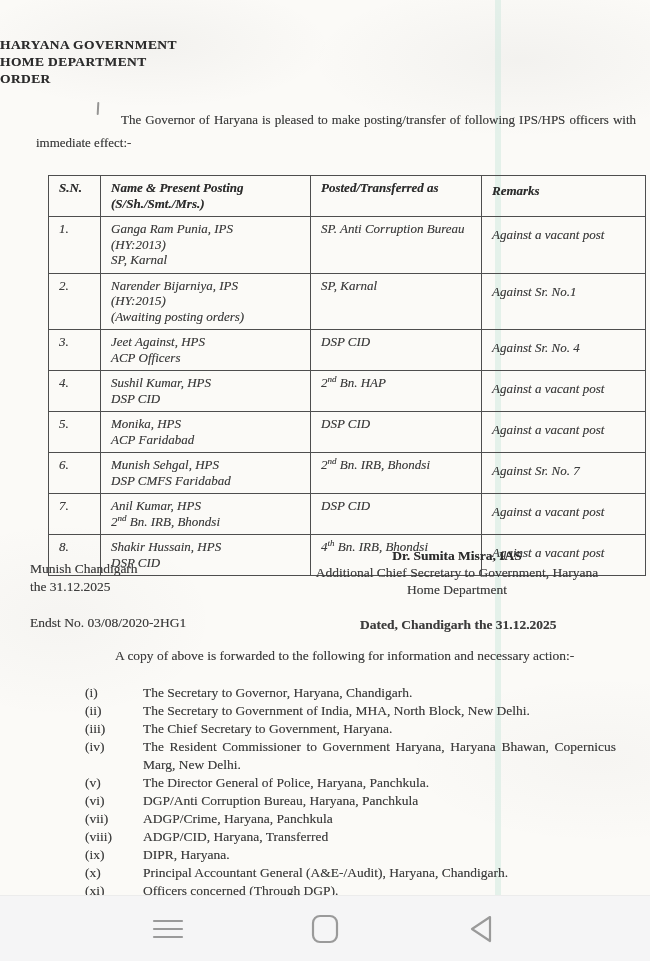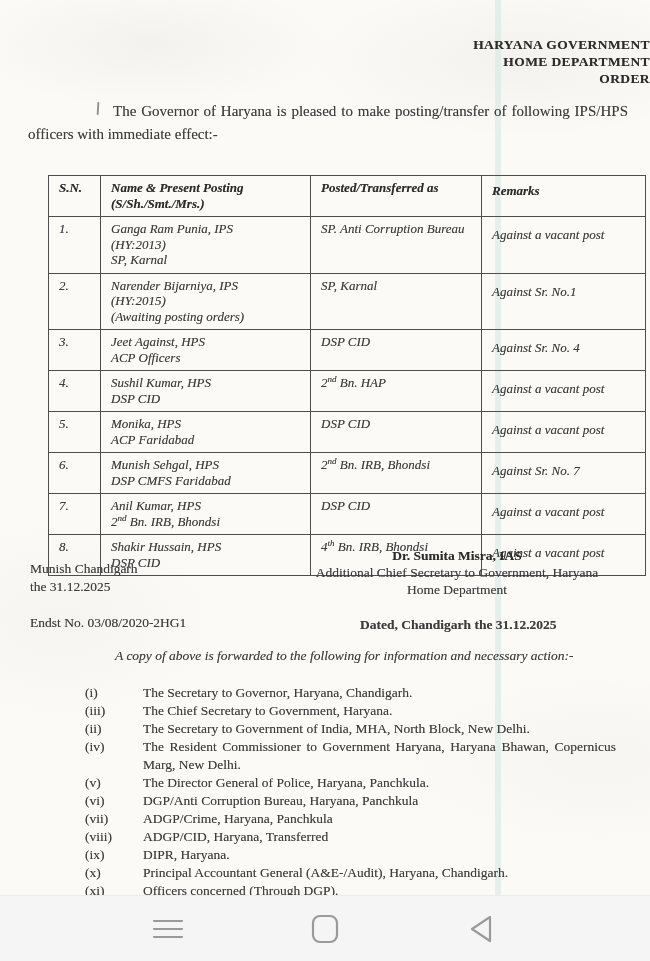--- a/index.html
+++ b/index.html
@@ -25,28 +25,28 @@
   }
   .scan-line {
     position:absolute; left:495px; top:0; width:6px; height:895px;
     background:rgba(205,231,222,0.5); pointer-events:none;
   }
   .ink-mark {
     position:absolute; left:97px; top:102px; width:2px; height:13px;
     background:rgba(95,95,95,0.65); transform:rotate(3deg); border-radius:1px;
   }
 
-  .doc-header { position:absolute; top:36px; left:0; width:650px; text-align:right; }
+  .doc-header { position:absolute; top:36px; left:0; width:650px; text-align:left; }
   .doc-header div {
     font-weight:bold; font-size:13.5px; line-height:17px; color:#2c2c2c; letter-spacing:0.4px;
   }
 
   .intro {
-    position:absolute; top:100px; left:28px; width:600px; margin:0;
-    font-size:15px; line-height:23px; text-align:justify; text-indent:85px;
+    position:absolute; top:100px; left:28px; width:600px; margin:8px;
+    font-size:13px; line-height:23px; text-align:justify; text-indent:85px;
   }
 
   table.order-table {
     position:absolute; top:175px; left:48px; width:597px;
     border-collapse:collapse; font-size:13px; line-height:15.5px; color:#3d3d3d;
     table-layout:fixed;
     font-style:italic;
   }
   .order-table th, .order-table td {
     border:1px solid #4e4e4e; vertical-align:top; text-align:left;
@@ -62,21 +62,21 @@
   .signatory {
     position:absolute; top:547px; left:268px; width:378px; text-align:center;
     font-size:13.5px; line-height:17px;
   }
   .signatory .sig-name { font-weight:bold; color:#2c2c2c; }
   .endst-no { position:absolute; top:615px; left:30px; font-size:13.5px; }
   .endst-dated { position:absolute; top:617px; left:360px; font-size:13.5px;font-weight:bold; }
 
   .forward {
     position:absolute; top:645px; left:30px; width:592px; margin:0;
-    font-size:13.5px; line-height:22px; text-align:justify; text-indent:85px;font-style:italic;
+    font-size:13.5px; line-height:22px; text-align:justify; text-indent:85px;
   }
 
   .dist { position:absolute; top:684px; left:85px; width:537px; font-size:13.5px; }
   .dist-item { display:flex; line-height:18px; }
   .dist-num { width:58px; flex:none; }
   .dist-text { flex:1; text-align:justify; padding-right:6px; }
 
   
   .navbar {
     position:absolute; left:0; bottom:0; width:650px; height:66px;
@@ -216,26 +216,26 @@
     <div class="endst-dated">Dated, Chandigarh the 31.12.2025</div>
 
     <p class="forward">A copy of above is forwarded to the following for information and necessary action:-</p>
 
     <div class="dist" id="dist-list">
         <div class="dist-item">
           <span class="dist-num">(i)</span>
           <span class="dist-text">The Secretary to Governor, Haryana, Chandigarh.</span>
         </div>
         <div class="dist-item">
+          <span class="dist-num">(ii)</span>
+          <span class="dist-text">The Secretary to Government of India, MHA, North Block, New Delhi.</span>
+        </div>
+        <div class="dist-item">
           <span class="dist-num">(iii)</span>
           <span class="dist-text">The Chief Secretary to Government, Haryana.</span>
-        </div>
-        <div class="dist-item">
-          <span class="dist-num">(ii)</span>
-          <span class="dist-text">The Secretary to Government of India, MHA, North Block, New Delhi.</span>
         </div>
         <div class="dist-item">
           <span class="dist-num">(iv)</span>
           <span class="dist-text">The Resident Commissioner to Government Haryana, Haryana Bhawan, Copernicus Marg, New Delhi.</span>
         </div>
         <div class="dist-item">
           <span class="dist-num">(v)</span>
           <span class="dist-text">The Director General of Police, Haryana, Panchkula.</span>
         </div>
         <div class="dist-item">

